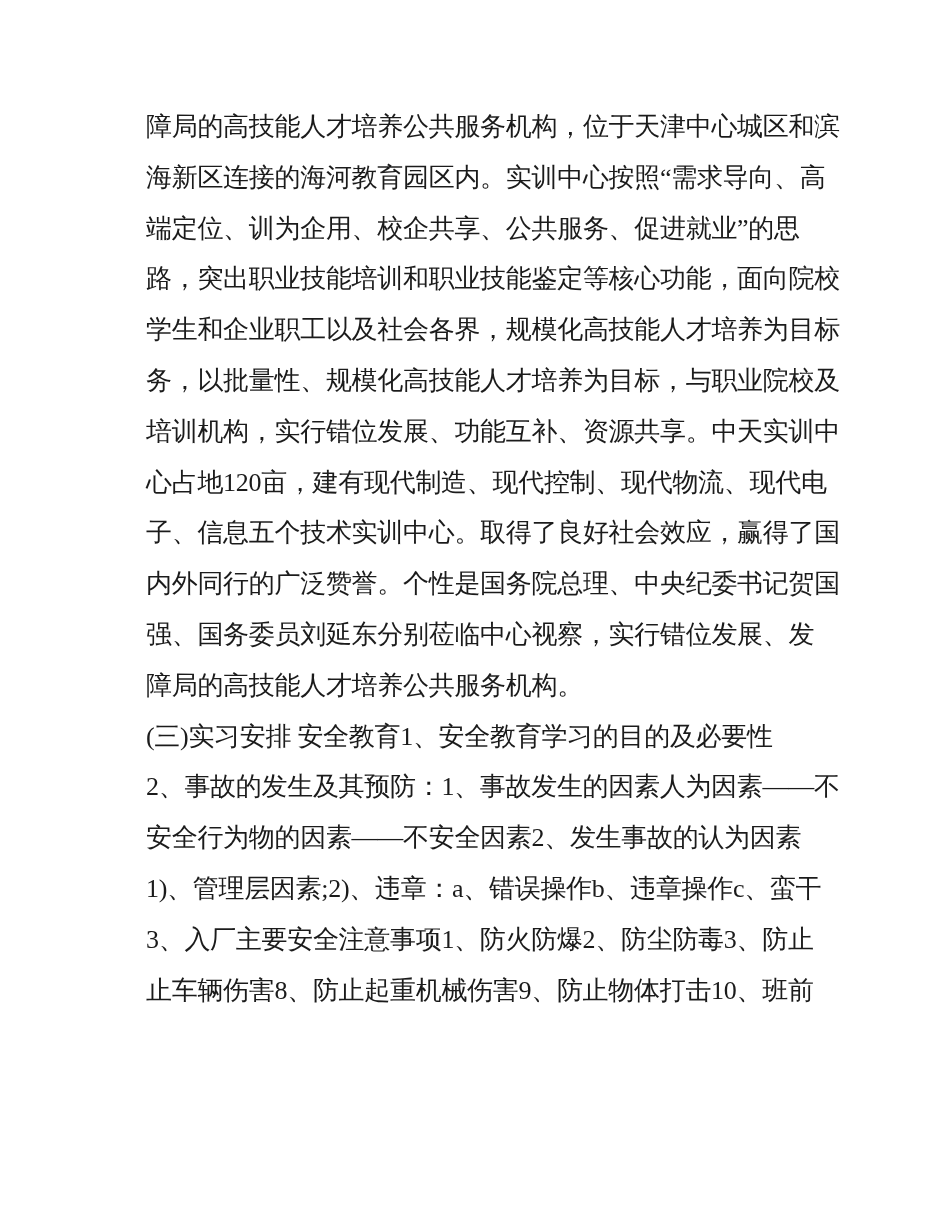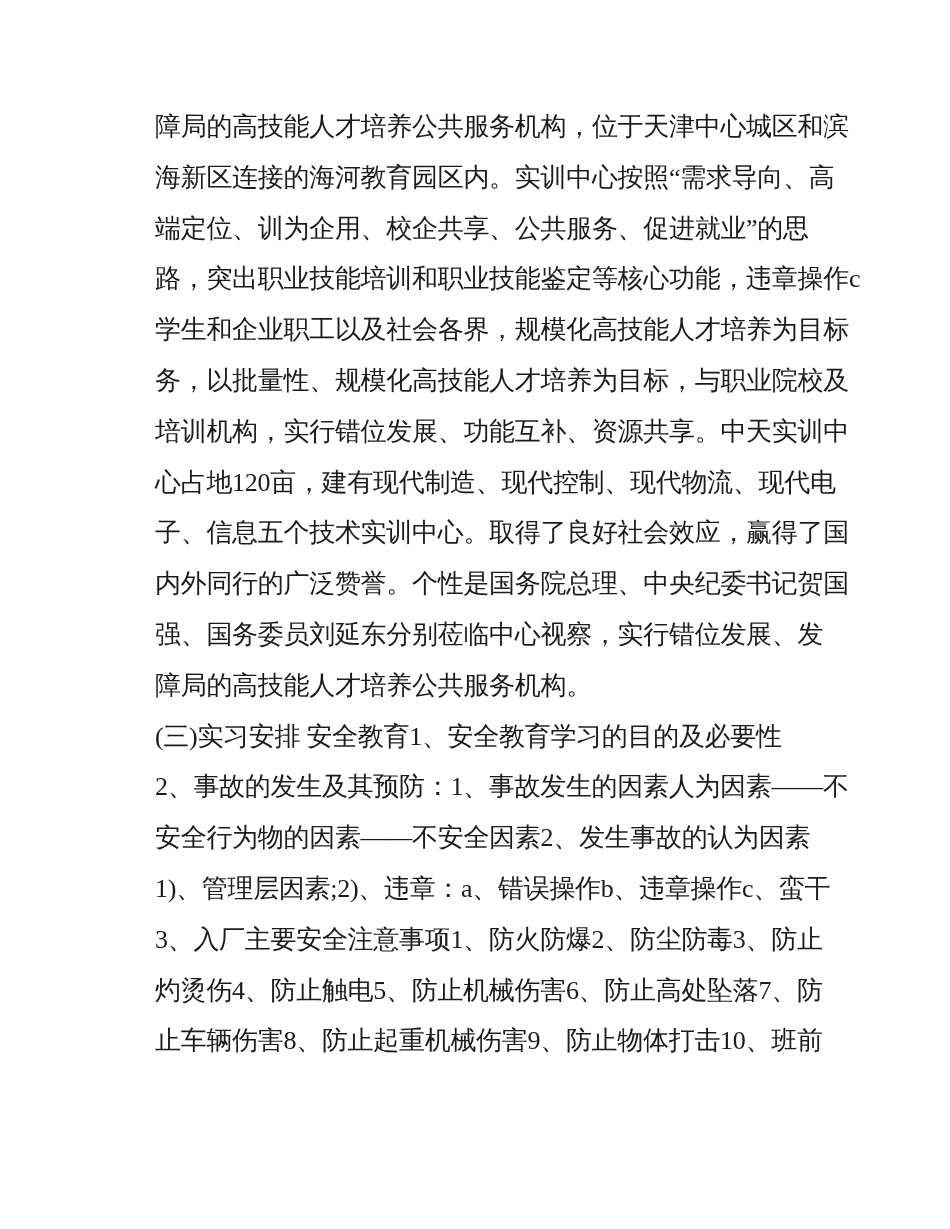--- a/index.html
+++ b/index.html
@@ -10,21 +10,21 @@
   .page {
     position: relative;
     width: 950px;
     height: 1229px;
     background: #ffffff;
     overflow: hidden;
     font-family: "Liberation Serif", "DejaVu Serif", serif;
   }
   .text-block {
     position: absolute;
-    left: 155px;
+    left: 146px;
     top: 102px;
     width: 712px;
     color: #1b1b1b;
     font-size: 26px;
     line-height: 50.8px;
     letter-spacing: -0.3px;
     text-align: left;
   }
   .doc-line {
     white-space: nowrap;
@@ -32,30 +32,29 @@
   }
 </style>
 </head>
 <body>
 
 <div class="page">
   <div class="text-block">
     <div class="doc-line">障局的高技能人才培养公共服务机构，位于天津中心城区和滨</div>
     <div class="doc-line">海新区连接的海河教育园区内。实训中心按照“需求导向、高</div>
     <div class="doc-line">端定位、训为企用、校企共享、公共服务、促进就业”的思</div>
-    <div class="doc-line">路，突出职业技能培训和职业技能鉴定等核心功能，违章操作c</div>
+    <div class="doc-line">路，突出职业技能培训和职业技能鉴定等核心功能，面向院校</div>
     <div class="doc-line">学生和企业职工以及社会各界，规模化高技能人才培养为目标</div>
     <div class="doc-line">务，以批量性、规模化高技能人才培养为目标，与职业院校及</div>
     <div class="doc-line">培训机构，实行错位发展、功能互补、资源共享。中天实训中</div>
     <div class="doc-line">心占地120亩，建有现代制造、现代控制、现代物流、现代电</div>
     <div class="doc-line">子、信息五个技术实训中心。取得了良好社会效应，赢得了国</div>
     <div class="doc-line">内外同行的广泛赞誉。个性是国务院总理、中央纪委书记贺国</div>
     <div class="doc-line">强、国务委员刘延东分别莅临中心视察，实行错位发展、发</div>
     <div class="doc-line">障局的高技能人才培养公共服务机构。</div>
     <div class="doc-line">(三)实习安排 安全教育1、安全教育学习的目的及必要性</div>
     <div class="doc-line">2、事故的发生及其预防：1、事故发生的因素人为因素——不</div>
     <div class="doc-line">安全行为物的因素——不安全因素2、发生事故的认为因素</div>
     <div class="doc-line">1)、管理层因素;2)、违章：a、错误操作b、违章操作c、蛮干</div>
     <div class="doc-line">3、入厂主要安全注意事项1、防火防爆2、防尘防毒3、防止</div>
-    <div class="doc-line">灼烫伤4、防止触电5、防止机械伤害6、防止高处坠落7、防</div>
     <div class="doc-line">止车辆伤害8、防止起重机械伤害9、防止物体打击10、班前</div>
   </div>
 </div>
 
 </body></html>

